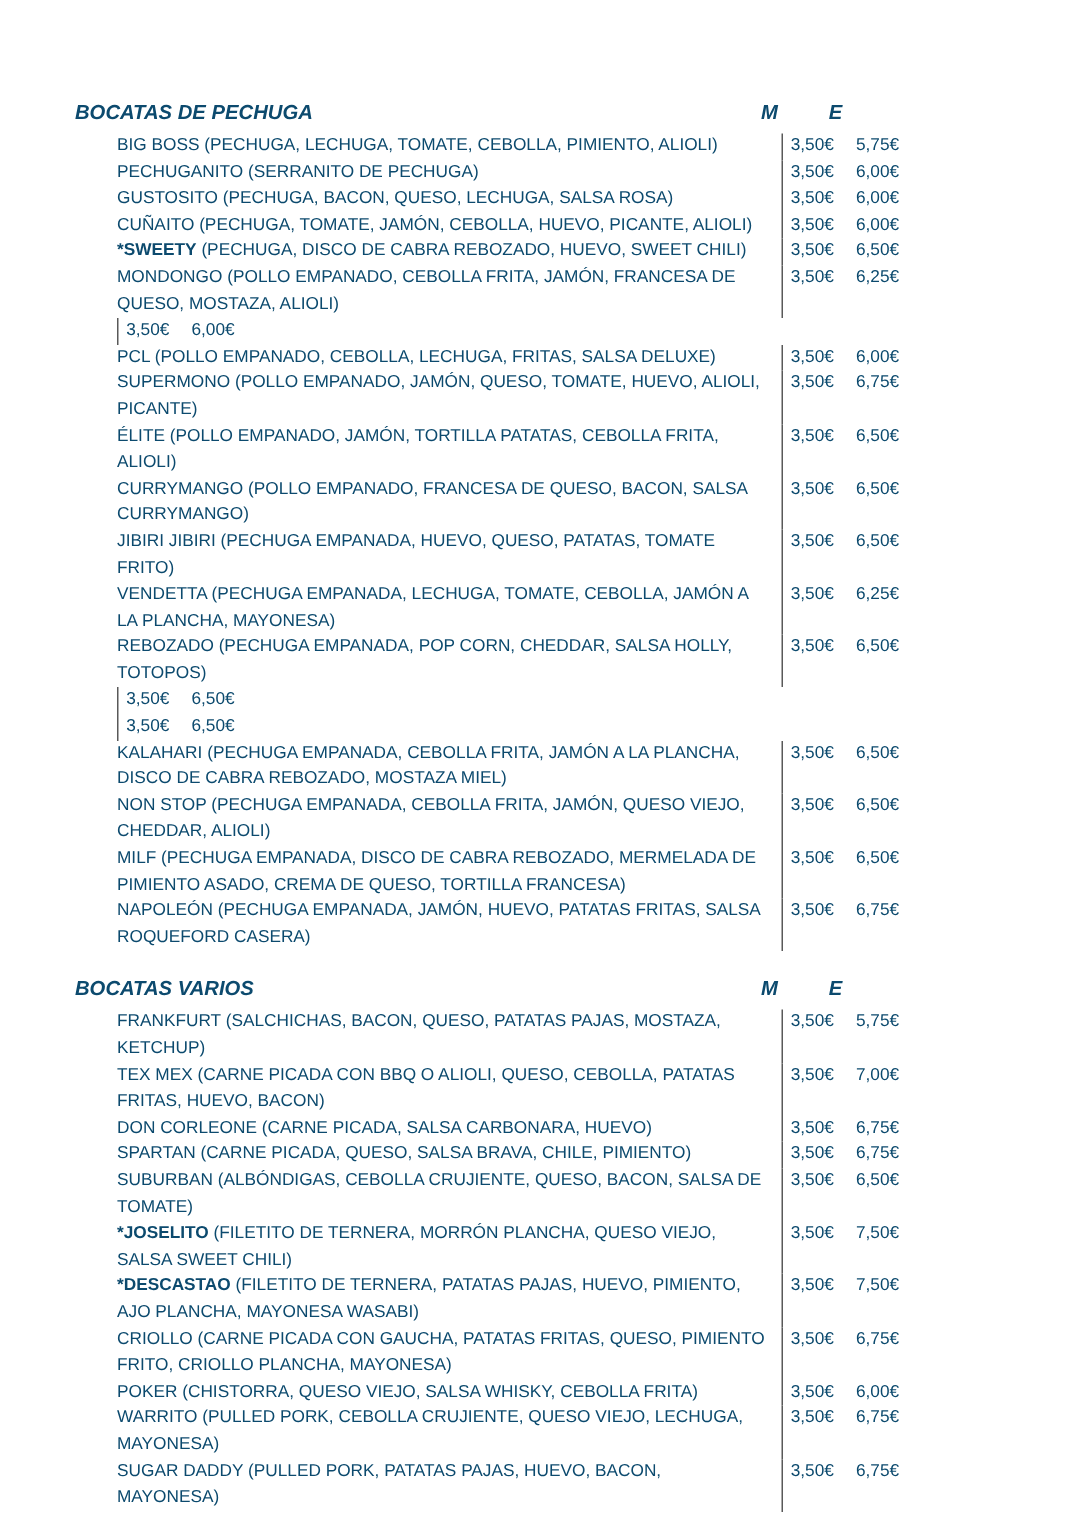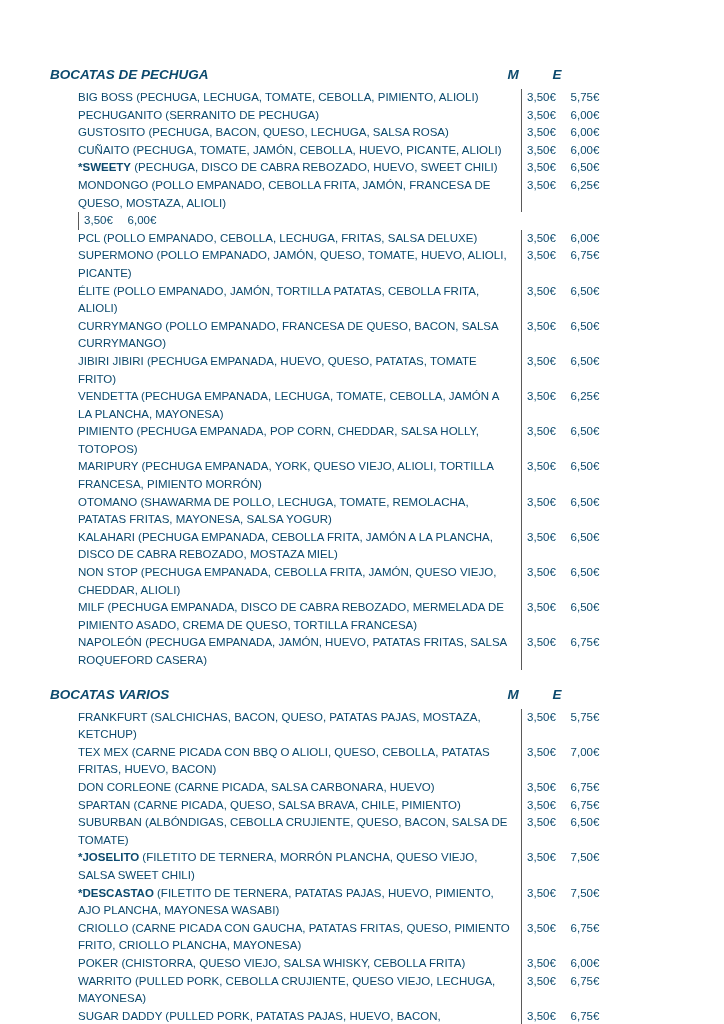--- a/index.html
+++ b/index.html
@@ -118,31 +118,29 @@
             <div class="item-text"><span class="item-name">JIBIRI JIBIRI</span> <span class="item-desc">(PECHUGA EMPANADA, HUEVO, QUESO, PATATAS, TOMATE FRITO)</span></div>
             <div class="price-m">3,50€</div>
             <div class="price-e">6,50€</div>
           </div>
           <div class="menu-row">
             <div class="item-text"><span class="item-name">VENDETTA</span> <span class="item-desc">(PECHUGA EMPANADA, LECHUGA, TOMATE, CEBOLLA, JAMÓN A LA PLANCHA, MAYONESA)</span></div>
             <div class="price-m">3,50€</div>
             <div class="price-e">6,25€</div>
           </div>
           <div class="menu-row">
-            <div class="item-text"><span class="item-name">PIMIENTO</span> <span class="item-desc">(PECHUGA EMPANADA, POP CORN, CHEDDAR, SALSA HOLLY, TOTOPOS)</span></div>
-            <div class="price-m">3,50€</div>
-            <div class="price-e">6,50€</div>
-          </div>
-          <div class="menu-row">
-            <div class="item-text"><span class="item-name">MARIPURY</span> <span class="item-desc">(PECHUGA EMPANADA, YORK, QUESO VIEJO, ALIOLI, TORTILLA FRANCESA, PIMIENTO MORRÓN)</span></div>
-            <div class="price-m">3,50€</div>
-            <div class="price-e">6,50€</div>
-          </div>
-          <div class="menu-row">
-            <div class="item-text"><span class="item-name">OTOMANO</span> <span class="item-desc">(SHAWARMA DE POLLO, LECHUGA, TOMATE, REMOLACHA, PATATAS FRITAS, MAYONESA, SALSA YOGUR)</span></div>
+            <div class="item-text"><span class="item-name">REBOZADO</span> <span class="item-desc">(PECHUGA EMPANADA, POP CORN, CHEDDAR, SALSA HOLLY, TOTOPOS)</span></div>
+            <div class="price-m">3,50€</div>
+            <div class="price-e">6,50€</div>
+          </div>
+          <div class="menu-row">
+            <div class="price-m">3,50€</div>
+            <div class="price-e">6,50€</div>
+          </div>
+          <div class="menu-row">
             <div class="price-m">3,50€</div>
             <div class="price-e">6,50€</div>
           </div>
           <div class="menu-row">
             <div class="item-text"><span class="item-name">KALAHARI</span> <span class="item-desc">(PECHUGA EMPANADA, CEBOLLA FRITA, JAMÓN A LA PLANCHA, DISCO DE CABRA REBOZADO, MOSTAZA MIEL)</span></div>
             <div class="price-m">3,50€</div>
             <div class="price-e">6,50€</div>
           </div>
           <div class="menu-row">
             <div class="item-text"><span class="item-name">NON STOP</span> <span class="item-desc">(PECHUGA EMPANADA, CEBOLLA FRITA, JAMÓN, QUESO VIEJO, CHEDDAR, ALIOLI)</span></div>

